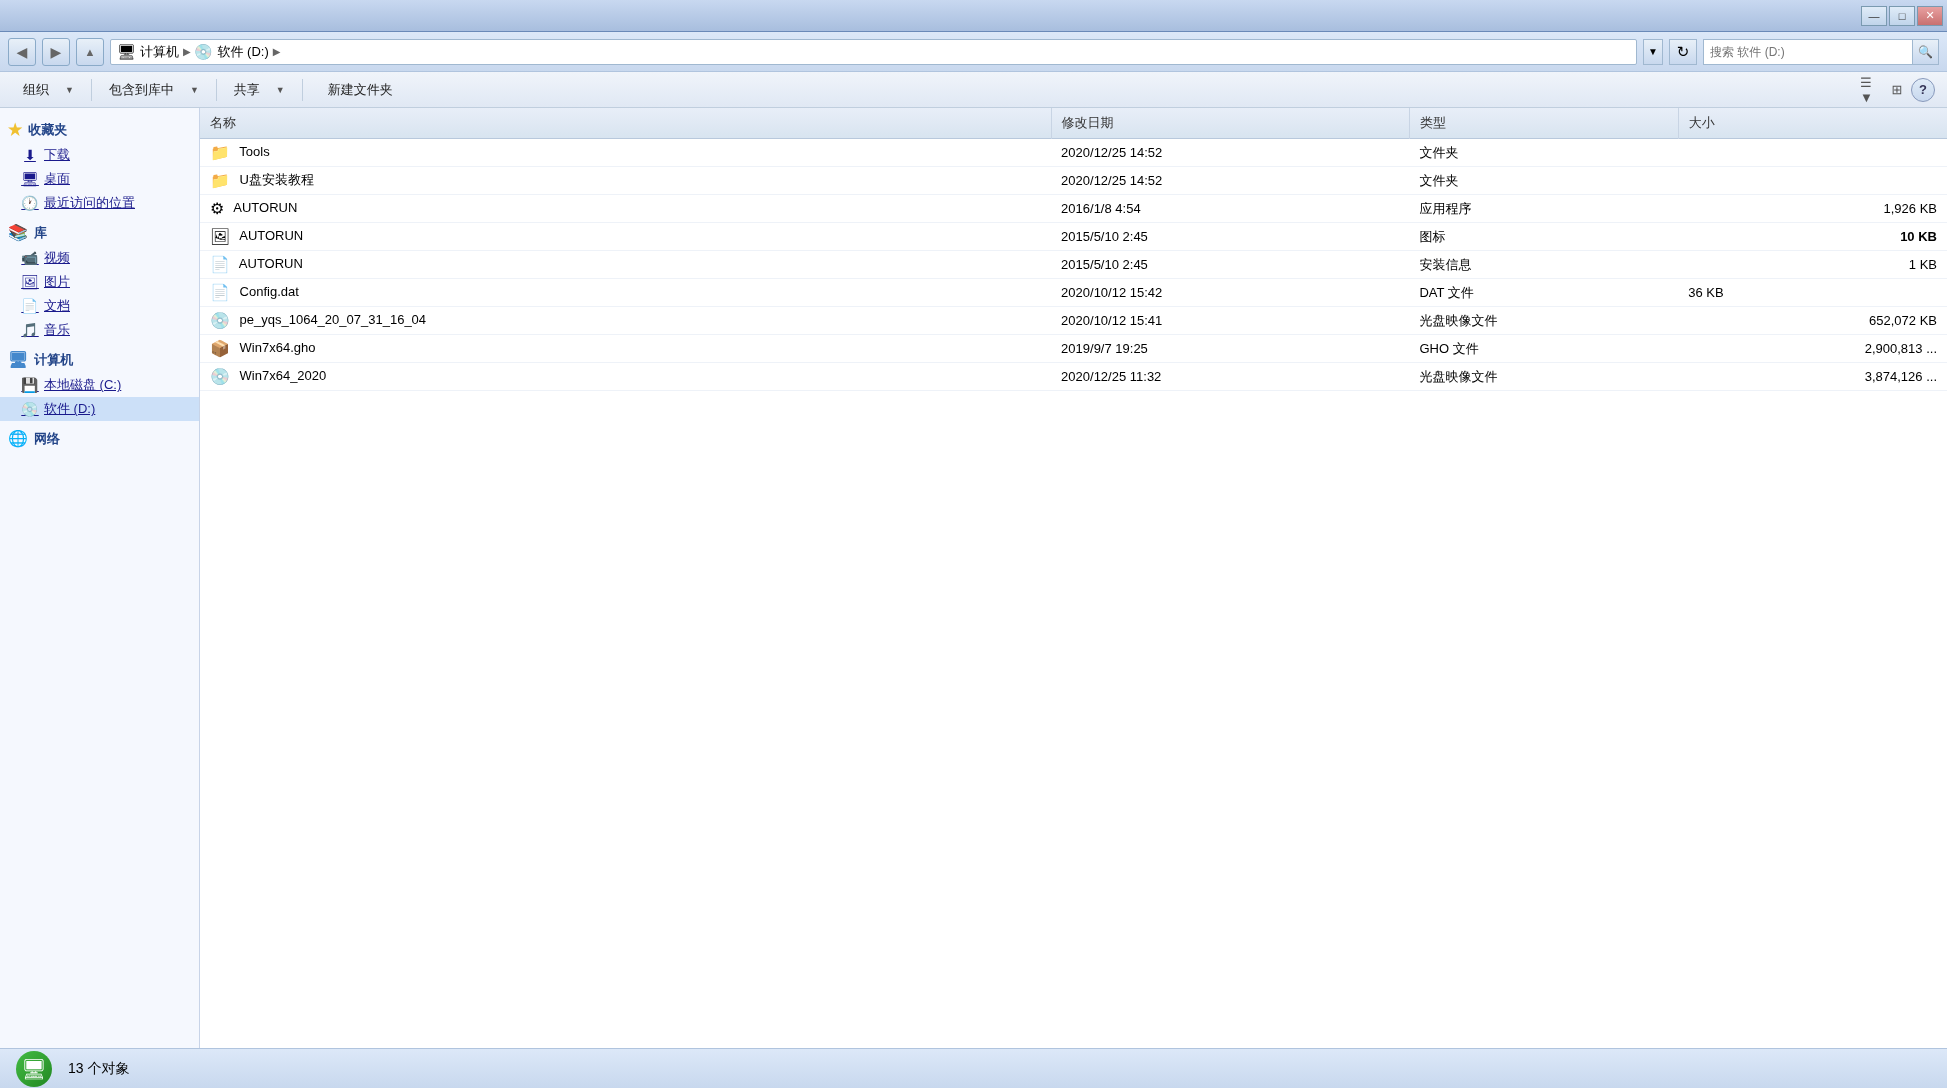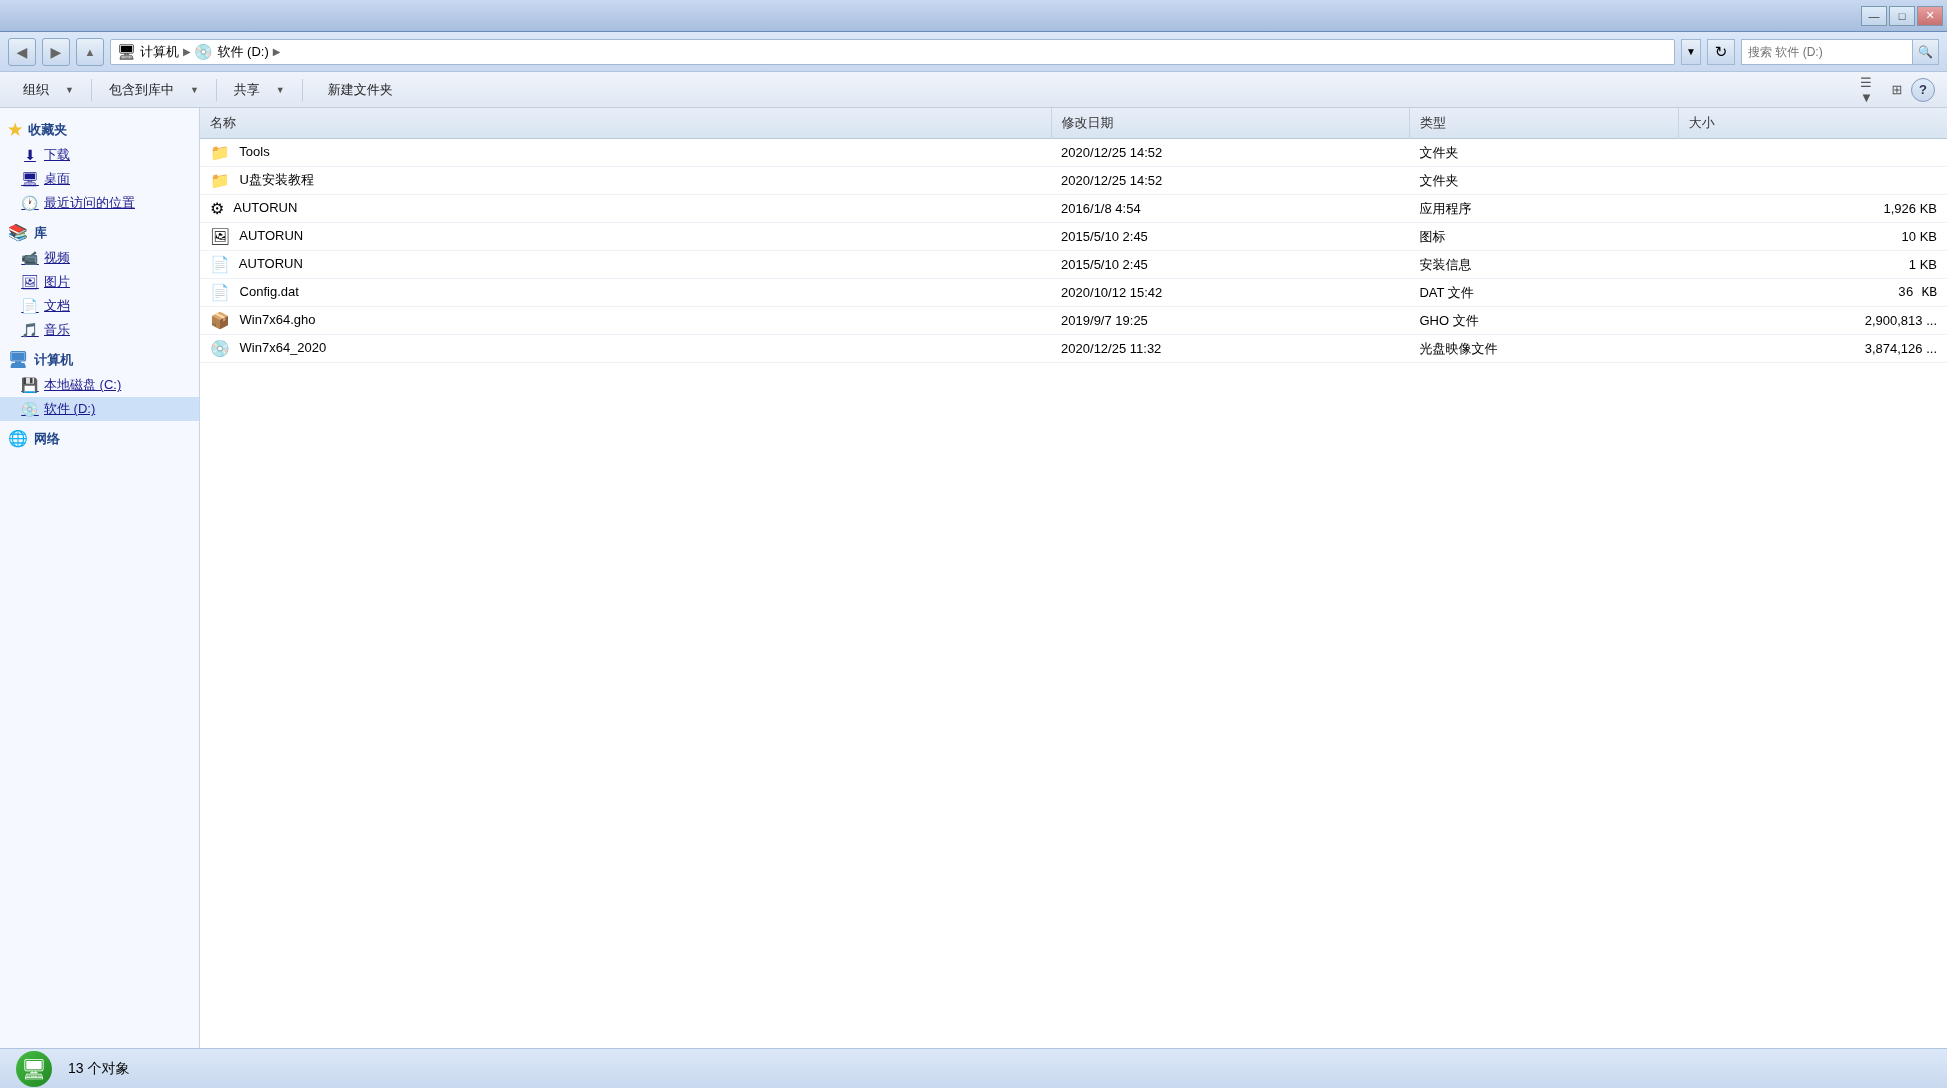--- a/index.html
+++ b/index.html
@@ -99,21 +99,21 @@
       height: 26px;
       background: linear-gradient(to bottom, #e8f0f8, #c8d8ee);
       border: 1px solid #a0b8d0;
       cursor: pointer;
       display: flex;
       align-items: center;
       justify-content: center;
       font-size: 14px;
     }
     .search-bar {
-      width: 198px;
+      width: 236px;
       height: 26px;
       border: 1px solid #a0b8d0;
       display: flex;
       background: #fff;
     }
     .search-input {
       flex: 1;
       border: none;
       outline: none;
       padding: 0 6px;
@@ -486,39 +486,48 @@
     <td>应用程序</td>
     <td style="text-align:right;">1,926 KB</td>
   </tr>
           <tr>
     <td>
       <span style="font-size:16px;margin-right:6px;vertical-align:middle;">🖼</span>
       <span>AUTORUN</span>
     </td>
     <td>2015/5/10 2:45</td>
     <td>图标</td>
-    <td style="text-align:right;">10 KB</td>
+    <td style="text-align:right;font-weight:bold;">10 KB</td>
   </tr>
           <tr>
     <td>
       <span style="font-size:16px;margin-right:6px;vertical-align:middle;">📄</span>
       <span>AUTORUN</span>
     </td>
     <td>2015/5/10 2:45</td>
     <td>安装信息</td>
     <td style="text-align:right;">1 KB</td>
   </tr>
           <tr>
     <td>
       <span style="font-size:16px;margin-right:6px;vertical-align:middle;">📄</span>
       <span>Config.dat</span>
     </td>
     <td>2020/10/12 15:42</td>
     <td>DAT 文件</td>
-    <td style="text-align:right;font-family:Liberation Mono, monospace;">36 KB</td>
+    <td style="text-align:left;">36 KB</td>
+  </tr>
+          <tr>
+    <td>
+      <span style="font-size:16px;margin-right:6px;vertical-align:middle;">💿</span>
+      <span>pe_yqs_1064_20_07_31_16_04</span>
+    </td>
+    <td>2020/10/12 15:41</td>
+    <td>光盘映像文件</td>
+    <td style="text-align:right;">652,072 KB</td>
   </tr>
           <tr>
     <td>
       <span style="font-size:16px;margin-right:6px;vertical-align:middle;">📦</span>
       <span>Win7x64.gho</span>
     </td>
     <td>2019/9/7 19:25</td>
     <td>GHO 文件</td>
     <td style="text-align:right;">2,900,813 ...</td>
   </tr>

